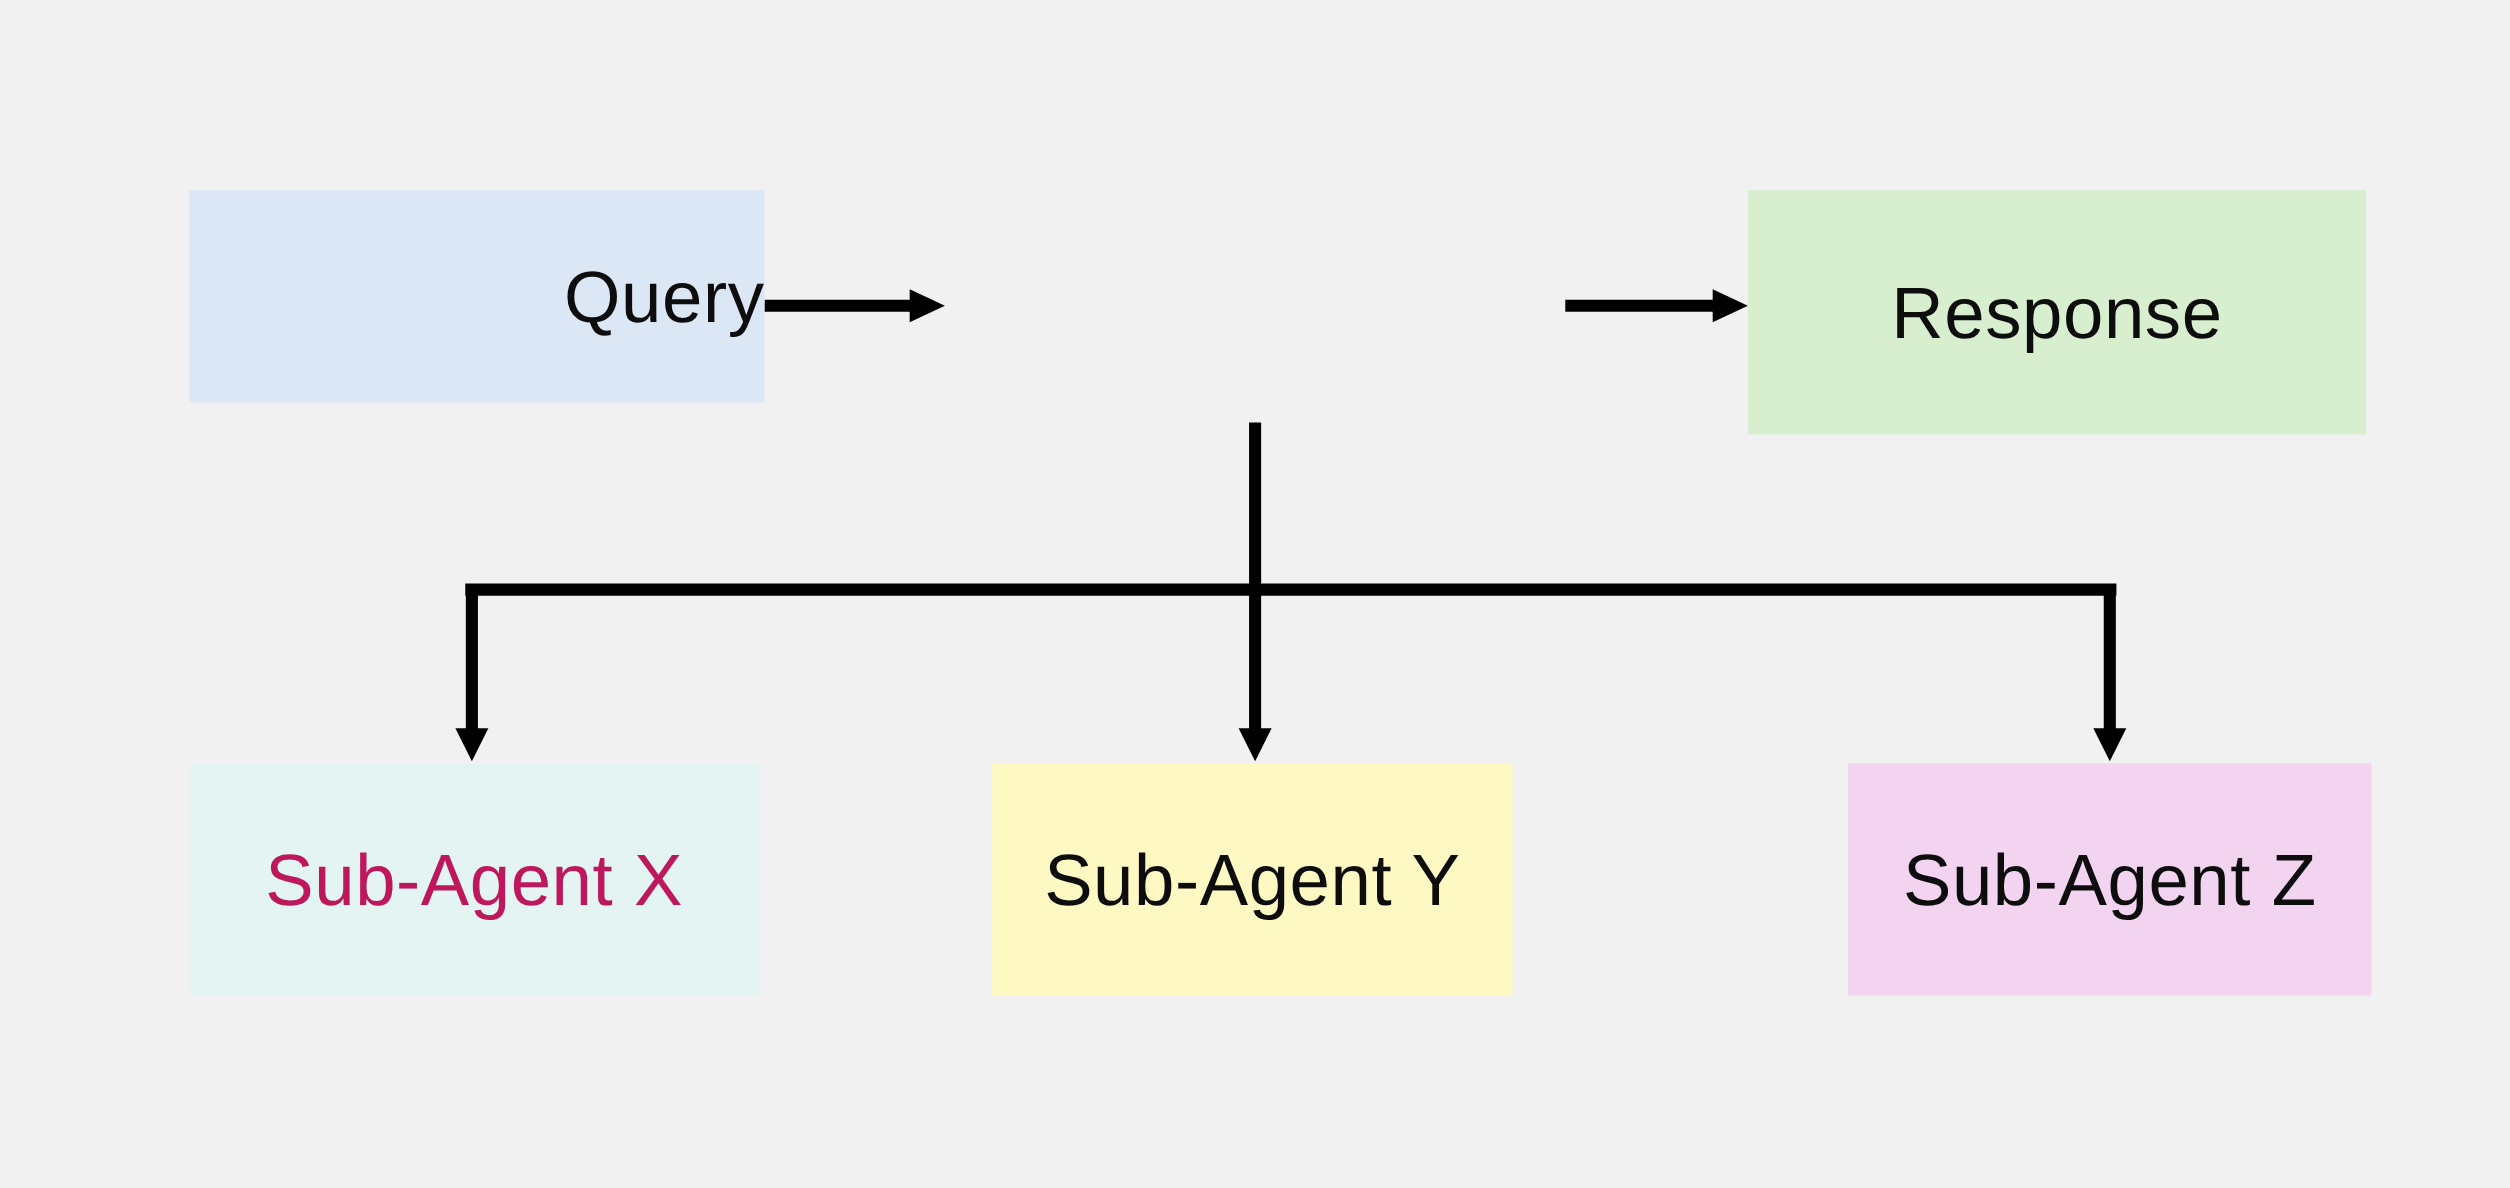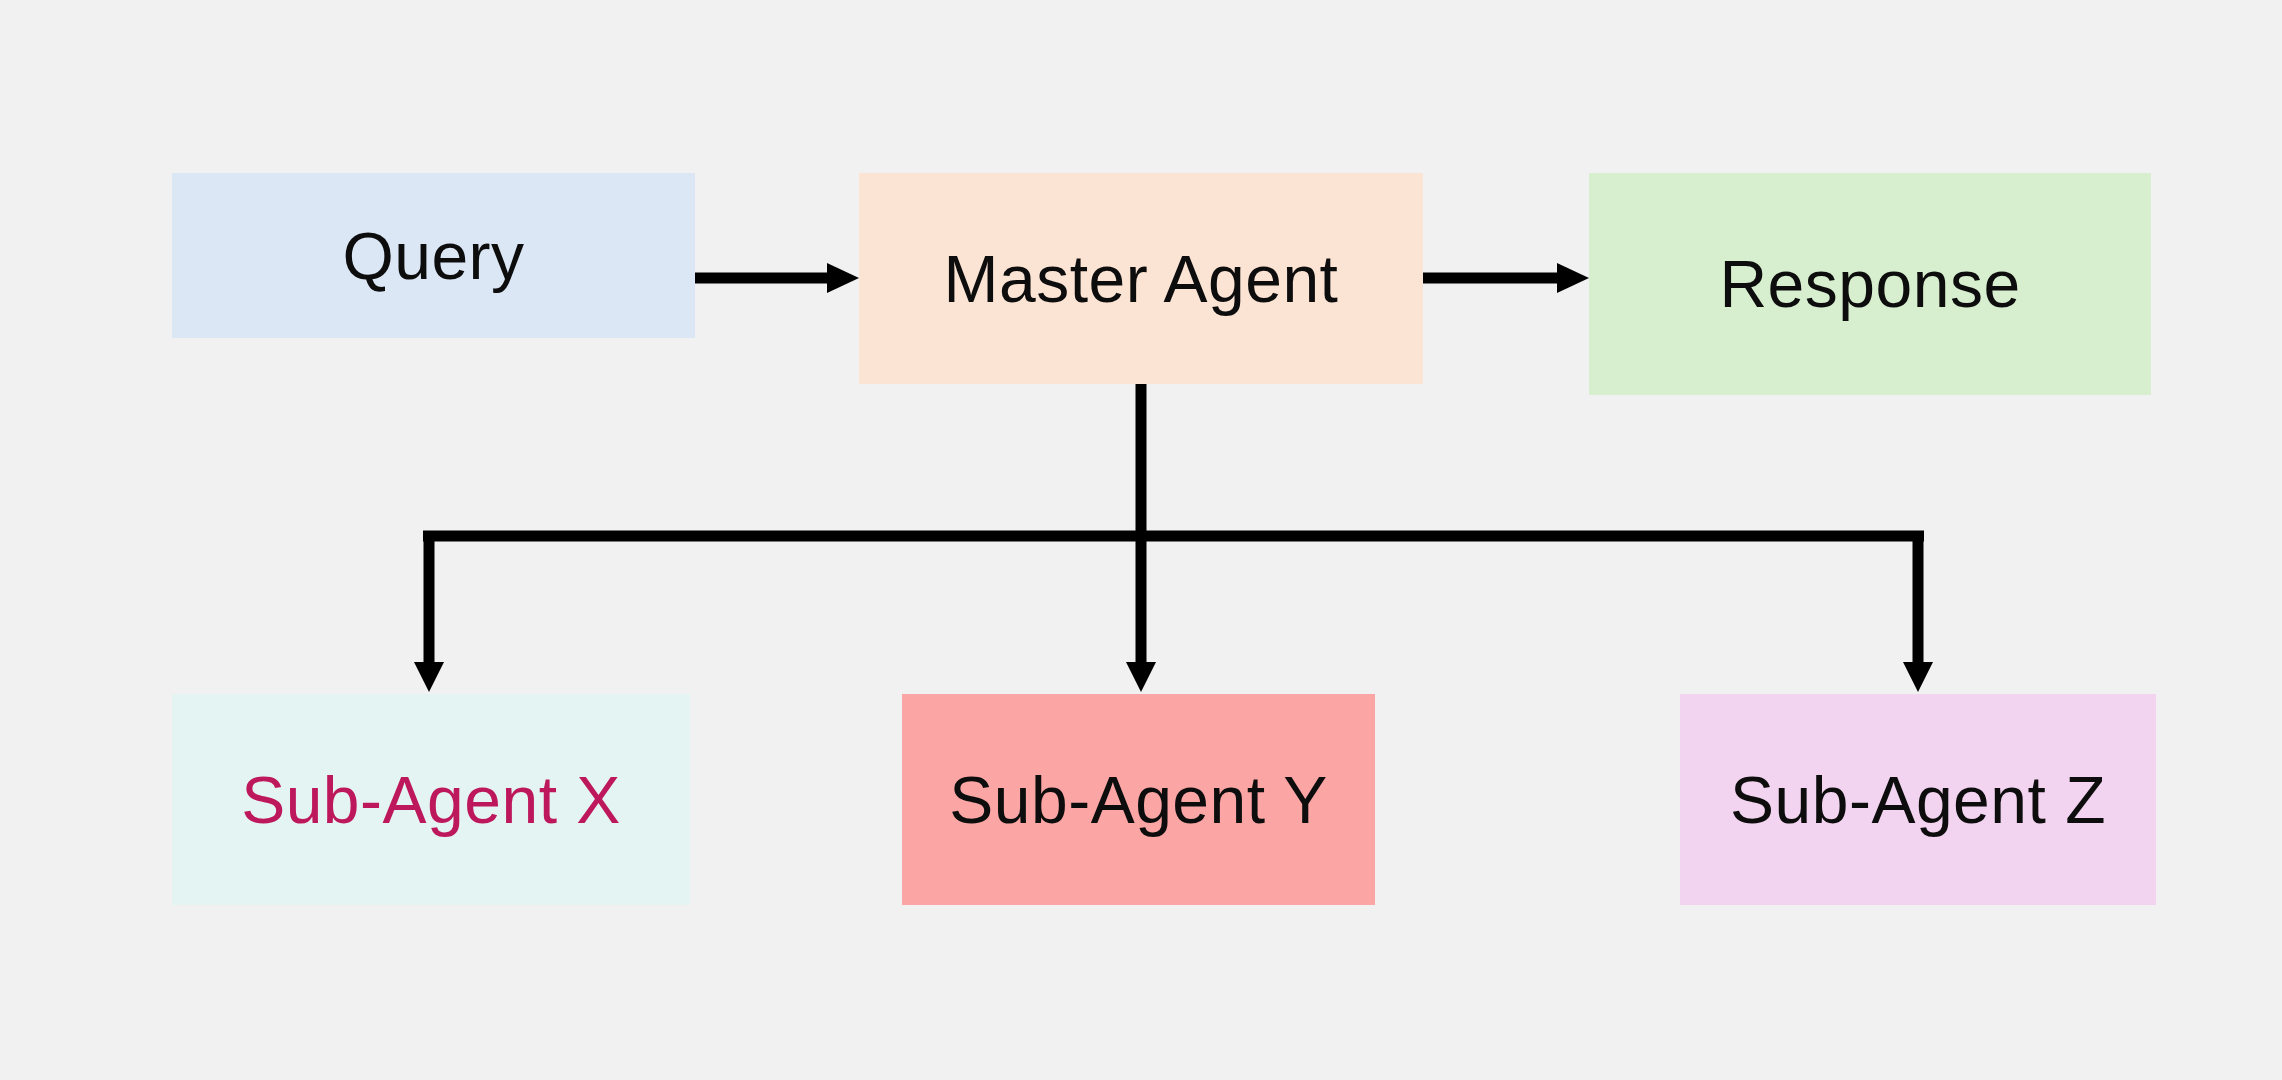--- a/index.html
+++ b/index.html
@@ -31,21 +31,21 @@
     align-items: center;
     justify-content: center;
   }
   .node-label {
     font-size: 66px;
     line-height: 1;
     letter-spacing: 0.5px;
     white-space: nowrap;
   }
   
-  .node-query    { left: 172px;  top: 173px; width: 523px; height: 165px; }
+  .node-query    { left: 172px;  top: 173px; width: 523px; height: 193px; justify-content: flex-end; }
   .node-master   { left: 859px;  top: 173px; width: 564px; height: 211px; }
   .node-response { left: 1589px; top: 173px; width: 562px; height: 222px; }
   
   .node-subx { left: 172px;  top: 694px; width: 518px; height: 211px; }
   .node-suby { left: 902px;  top: 694px; width: 473px; height: 211px; }
   .node-subz { left: 1680px; top: 694px; width: 476px; height: 211px; justify-content: center; }
 </style>
 </head>
 <body>
 
@@ -80,33 +80,30 @@
     <g>
       <line x1="1918" y1="531" x2="1918" y2="666" stroke-width="11" stroke="#000000"></line>
       <polygon points="1918,692 1903,662 1933,662" fill="#000000"></polygon>
     </g>
   </svg>
 
   <div class="node node-query" style="background-color: rgb(219, 231, 245);">
     <span class="node-label" style="color: rgb(13, 13, 13);">Query</span>
   </div>
 
-  <div class="node node-master" style="background-color: rgb(252, 228, 213);">
-    <span class="node-label" style="color: rgb(13, 13, 13);">Master Agent</span>
-  </div>
 
   <div class="node node-response" style="background-color: rgb(215, 239, 207);">
     <span class="node-label" style="color: rgb(13, 13, 13);">Response</span>
   </div>
 
   <div class="node node-subx" style="background-color: rgb(228, 244, 242);">
     <span class="node-label" style="color: #be185d;">Sub-Agent X</span>
   </div>
 
-  <div class="node node-suby" style="background-color: #fca5a5;">
+  <div class="node node-suby" style="background-color: #fef9c3;">
     <span class="node-label" style="color: rgb(13, 13, 13);">Sub-Agent Y</span>
   </div>
 
   <div class="node node-subz" style="background-color: rgb(243, 212, 240);">
     <span class="node-label" style="color: rgb(13, 13, 13);">Sub-Agent Z</span>
   </div>
 
 </div>
 
 </body></html>

